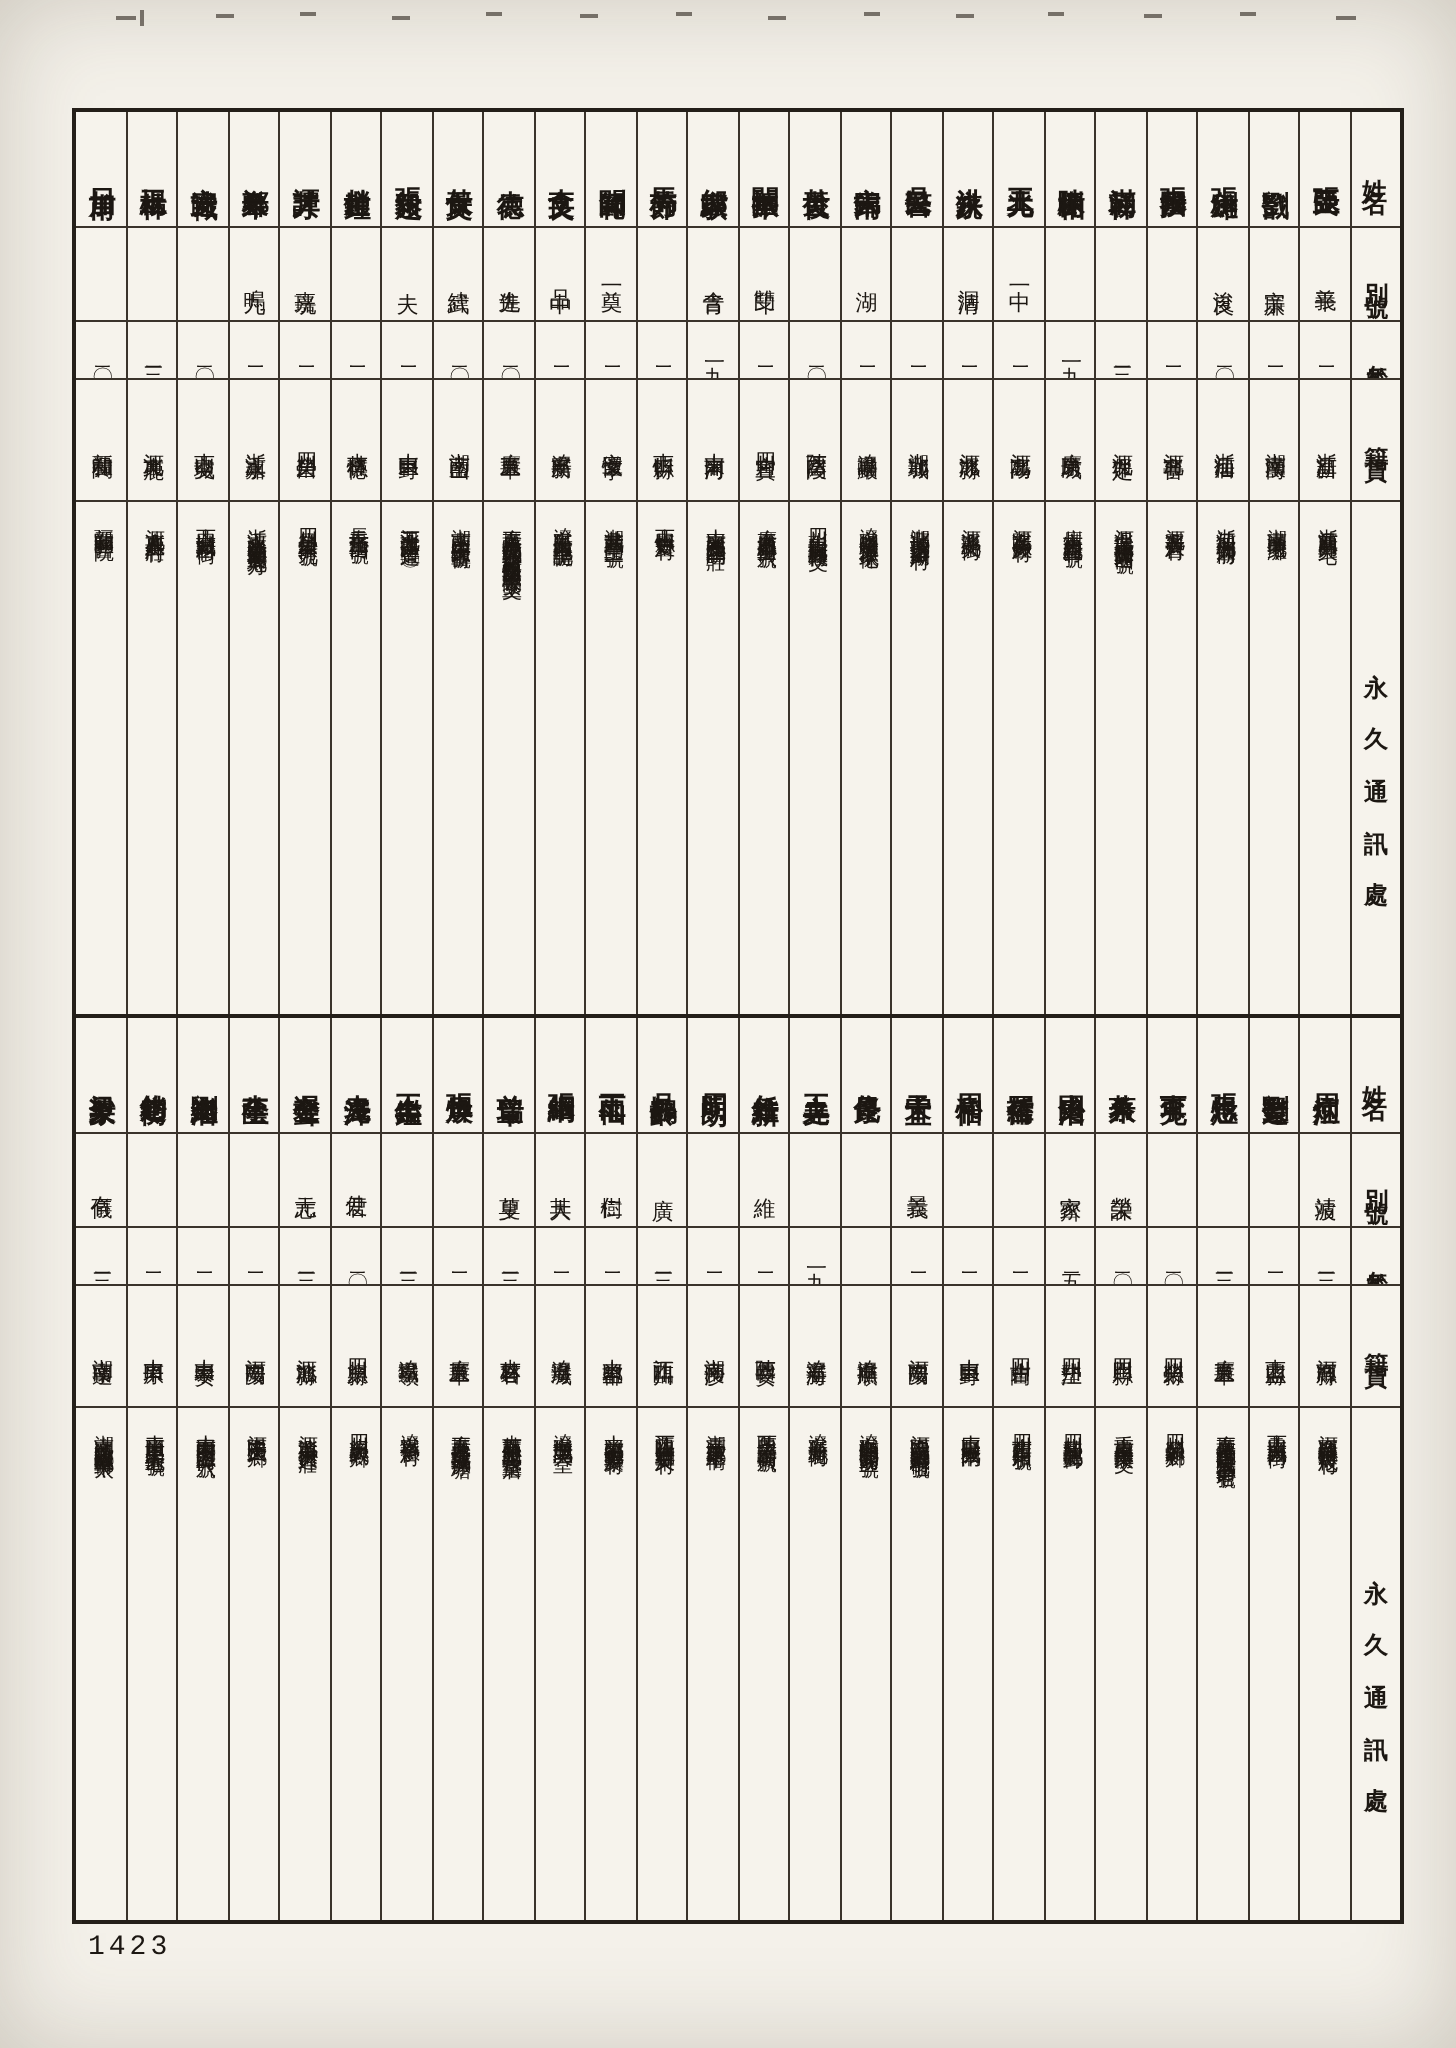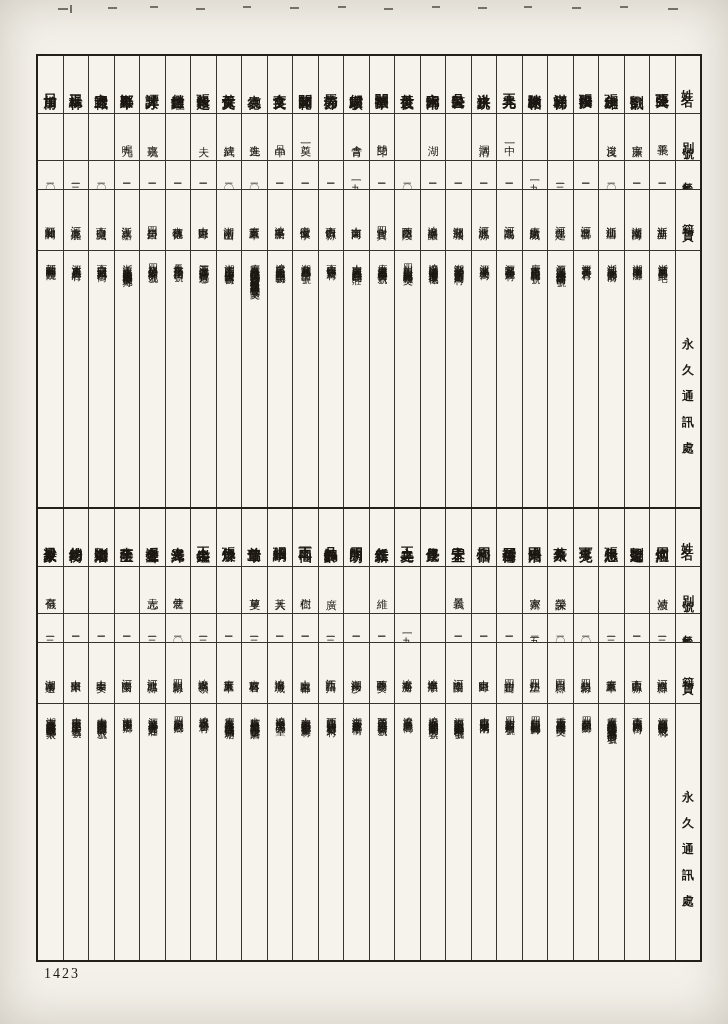--- a/index.html
+++ b/index.html
@@ -60,21 +60,21 @@
   .hcol .vt{font-weight:700;}
   .hcol .c-name .vt{font-size:12.5px;letter-spacing:6px;}
   .hcol .c-alias .vt{font-size:12px;letter-spacing:5px;}
   .hcol .c-age .vt{font-size:10.5px;letter-spacing:1px;}
   .hcol .c-origin .vt{font-size:12px;letter-spacing:6px;}
   .hcol .c-addr{align-items:center;padding-top:0;}
   .hcol .c-addr .vt{font-size:12px;letter-spacing:26px;padding-top:26px;}
   .page-number{
     position:absolute;left:44px;top:966px;
     font-size:14px;letter-spacing:2px;color:#1c1712;
-    font-family:Liberation Serif, serif;
+    font-family:Liberation Mono, monospace;
   }
 </style>
 </head>
 <body>
 
 <div class="page">
 
   <div class="artifact" style="left:58px;top:8px;width:10px;height:2px;"></div>
   <div class="artifact" style="left:70px;top:5px;width:2px;height:8px;"></div>
   <div class="artifact" style="left:108px;top:7px;width:9px;height:2px;"></div>

